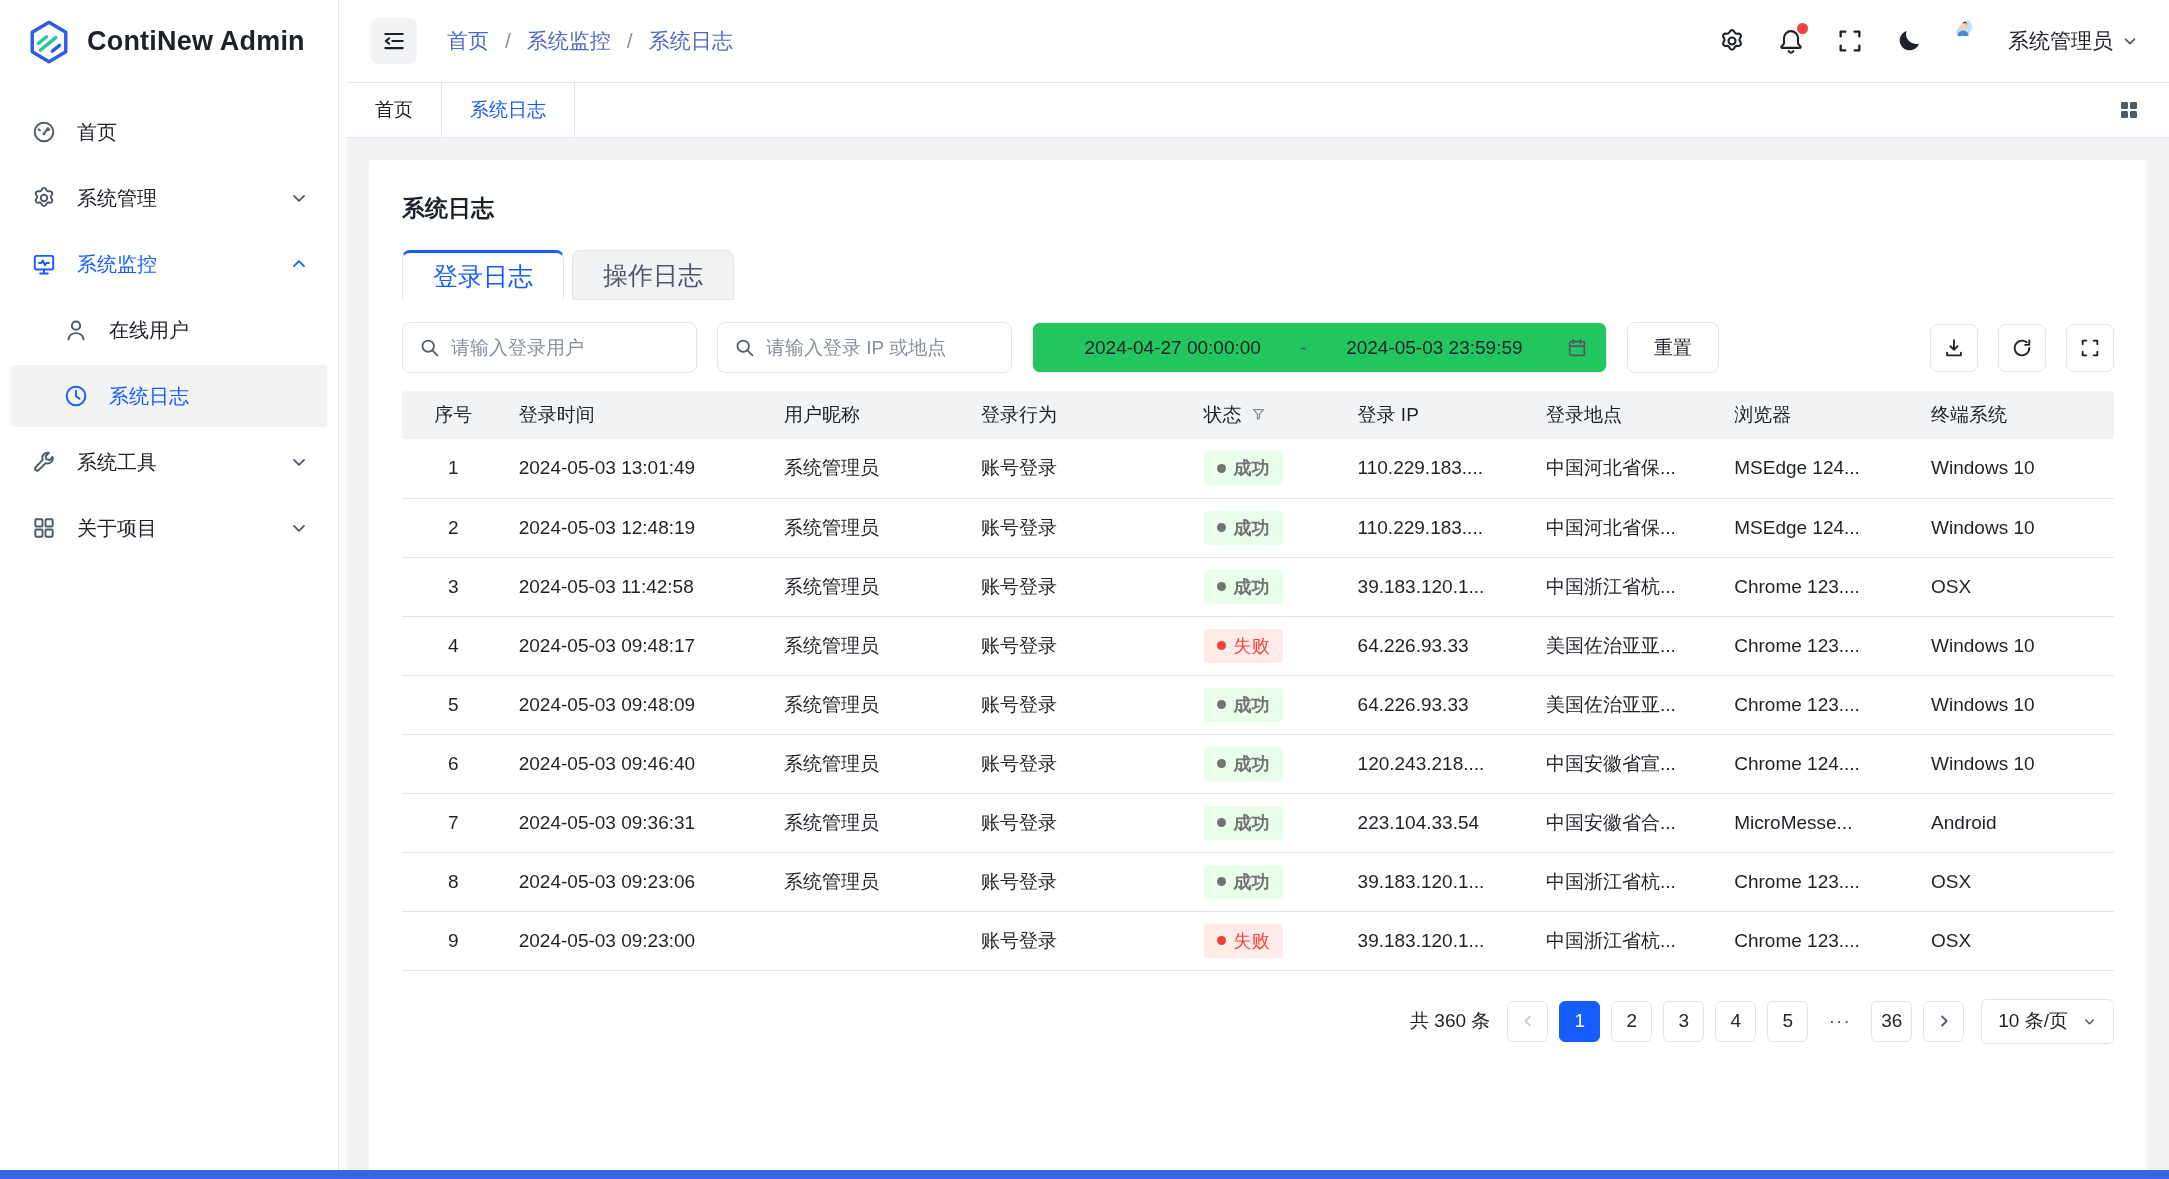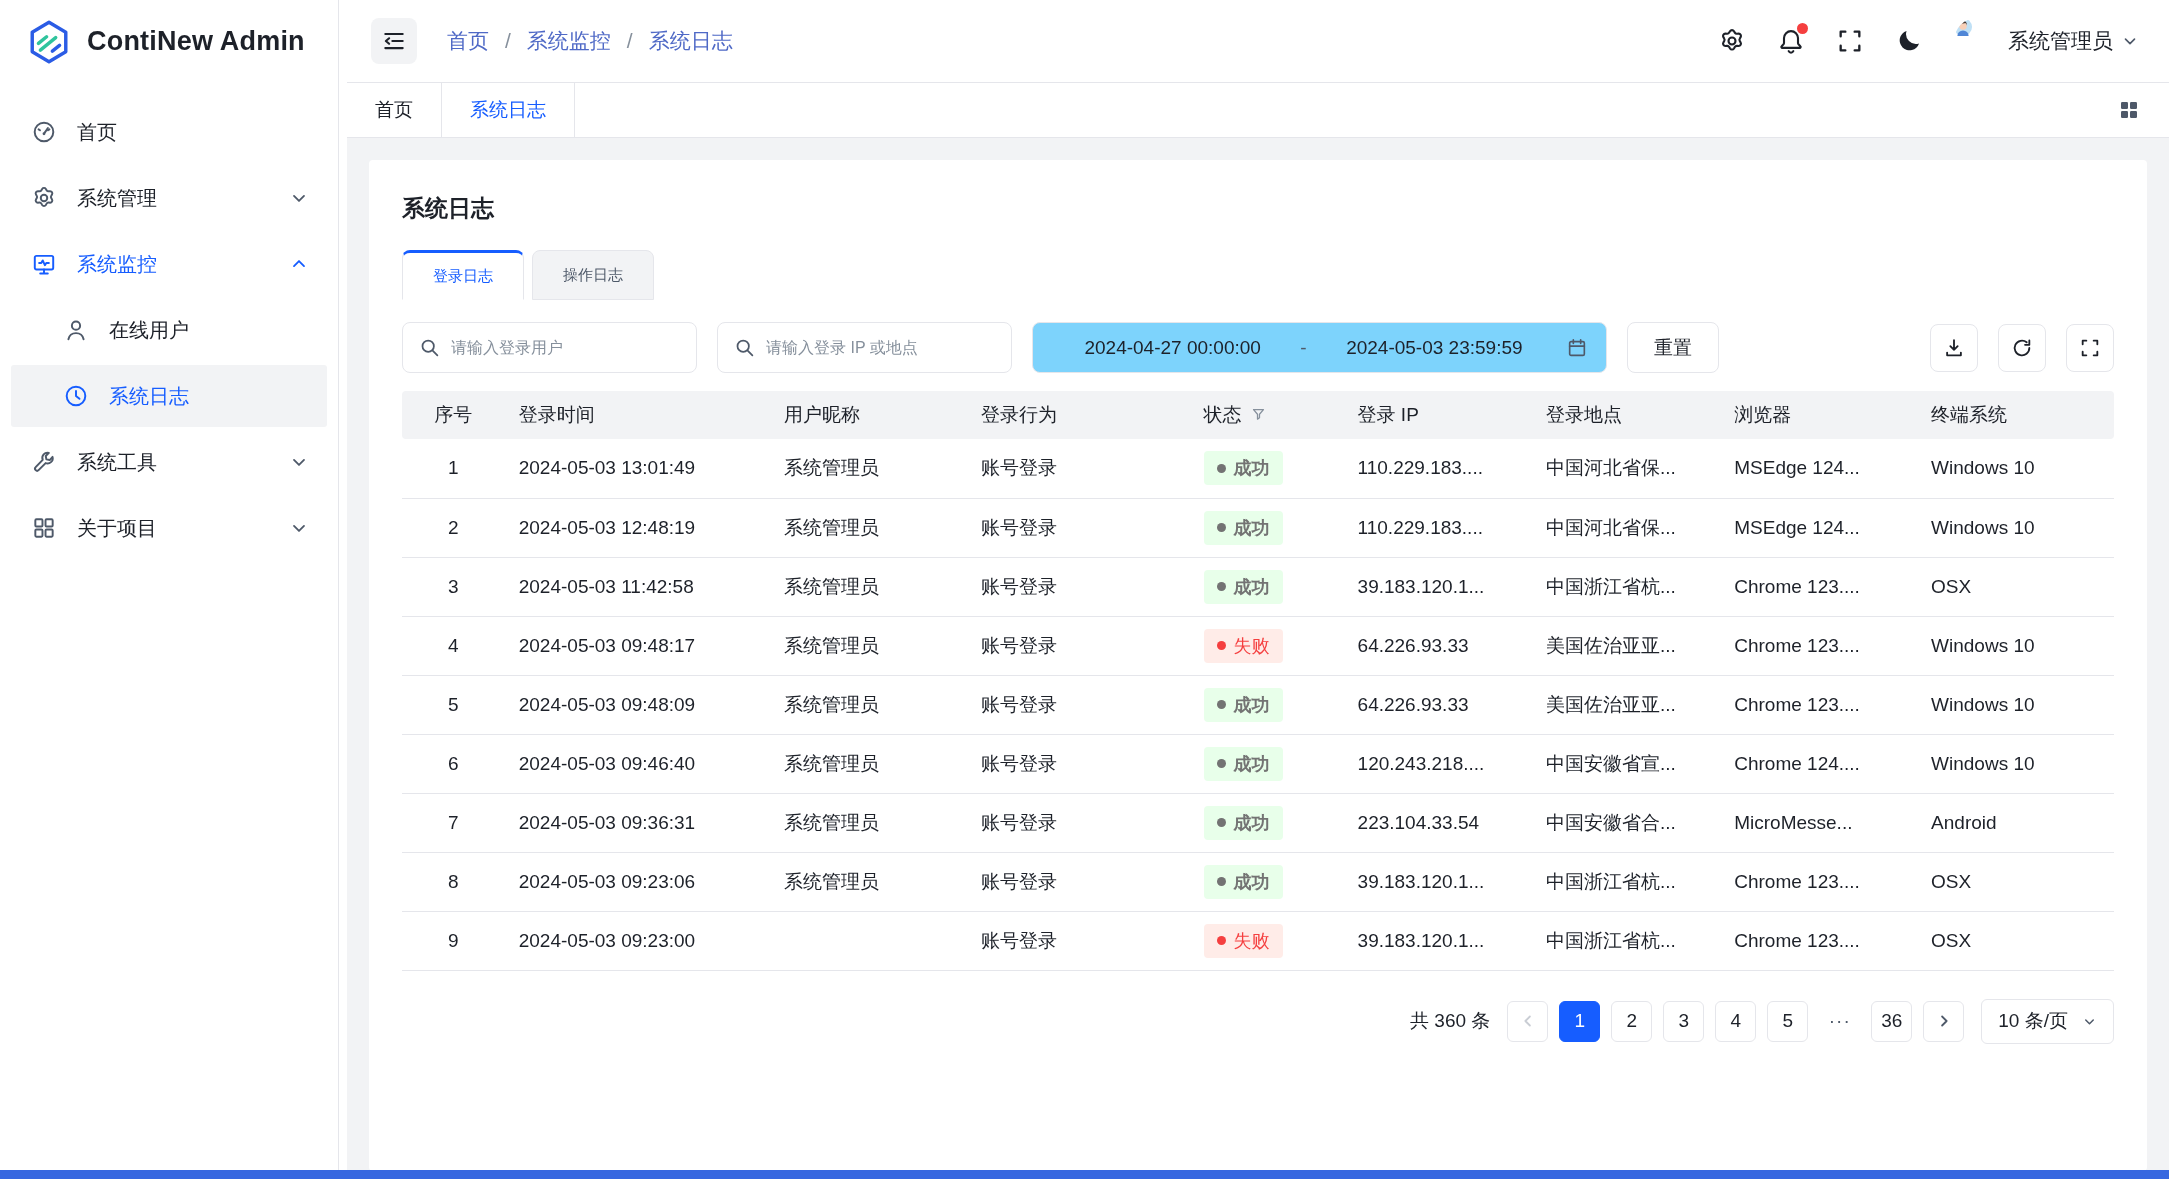--- a/index.html
+++ b/index.html
@@ -49,29 +49,29 @@
   .page-tab.active { color:#165dff; }
   .tabbar-right { margin-left:auto; display:flex; align-items:center; padding-right:28px; color:#4e5969; cursor:pointer; }
   .tabbar-right svg { width:24px; height:24px; }
 
   
   .content { flex:1; background:#f2f3f5; padding:22px 22px 8px 22px; overflow:hidden; }
   .card { background:#fff; border-radius:4px; height:100%; padding:33px; }
   .page-title { font-size:23px; font-weight:700; color:#1d2129; }
 
   .subtabs { margin-top:26px; display:flex; gap:8px; }
-  .subtab { height:50px; padding:0 30px; display:flex; align-items:center; font-size:15px; border:1px solid #e5e6eb; border-radius:8px 8px 0 0; background:#f2f3f5; color:#4e5969; cursor:pointer; }
+  .subtab { height:50px; padding:0 30px; display:flex; align-items:center; font-size:25px; border:1px solid #e5e6eb; border-radius:8px 8px 0 0; background:#f2f3f5; color:#4e5969; cursor:pointer; }
   .subtab.active { background:#fff; color:#165dff; border-top:3px solid #165dff; border-bottom-color:#fff; }
 
   .filter-row { margin-top:22px; display:flex; align-items:center; gap:20px; }
   .search-box { width:295px; height:51px; border:1px solid #e5e6eb; border-radius:8px; display:flex; align-items:center; padding:0 16px; gap:11px; background:#fff; }
   .search-box svg { width:21px; height:21px; color:#4e5969; flex:0 0 21px; }
-  .search-box input { border:none; outline:none; flex:1; font-size:16px; font-family:inherit; color:#4c1d95; min-width:0; background:transparent; }
+  .search-box input { border:none; outline:none; flex:1; font-size:19px; font-family:inherit; color:#4c1d95; min-width:0; background:transparent; }
   .search-box input::placeholder { color:#86909c; }
-  .date-range { width:575px; height:51px; border:1px solid #e5e6eb; border-radius:8px; display:flex; align-items:center; padding:0 18px; background:#7dd3fc; cursor:pointer; }
+  .date-range { width:575px; height:51px; border:1px solid #e5e6eb; border-radius:8px; display:flex; align-items:center; padding:0 18px; background:#22c55e; cursor:pointer; }
   .date-val { flex:1; text-align:center; font-size:19px; color:#1d2129; }
   .date-sep { color:#4e5969; font-size:19px; padding:0 6px; }
   .date-range .cal-icon { width:22px; height:22px; color:#4e5969; margin-left:10px; flex:0 0 22px; }
   .reset-btn { height:51px; padding:0 26px; border:1px solid #e5e6eb; border-radius:8px; background:#fff; font-size:19px; font-family:inherit; color:#1d2129; cursor:pointer; }
   .filter-spacer { flex:1; }
   .icon-btn { width:48px; height:48px; border:1px solid #e5e6eb; border-radius:8px; background:#fff; display:flex; align-items:center; justify-content:center; color:#1d2129; cursor:pointer; }
   .icon-btn svg { width:22px; height:22px; }
 
   
   table { width:100%; margin-top:18px; border-collapse:collapse; table-layout:fixed; }

